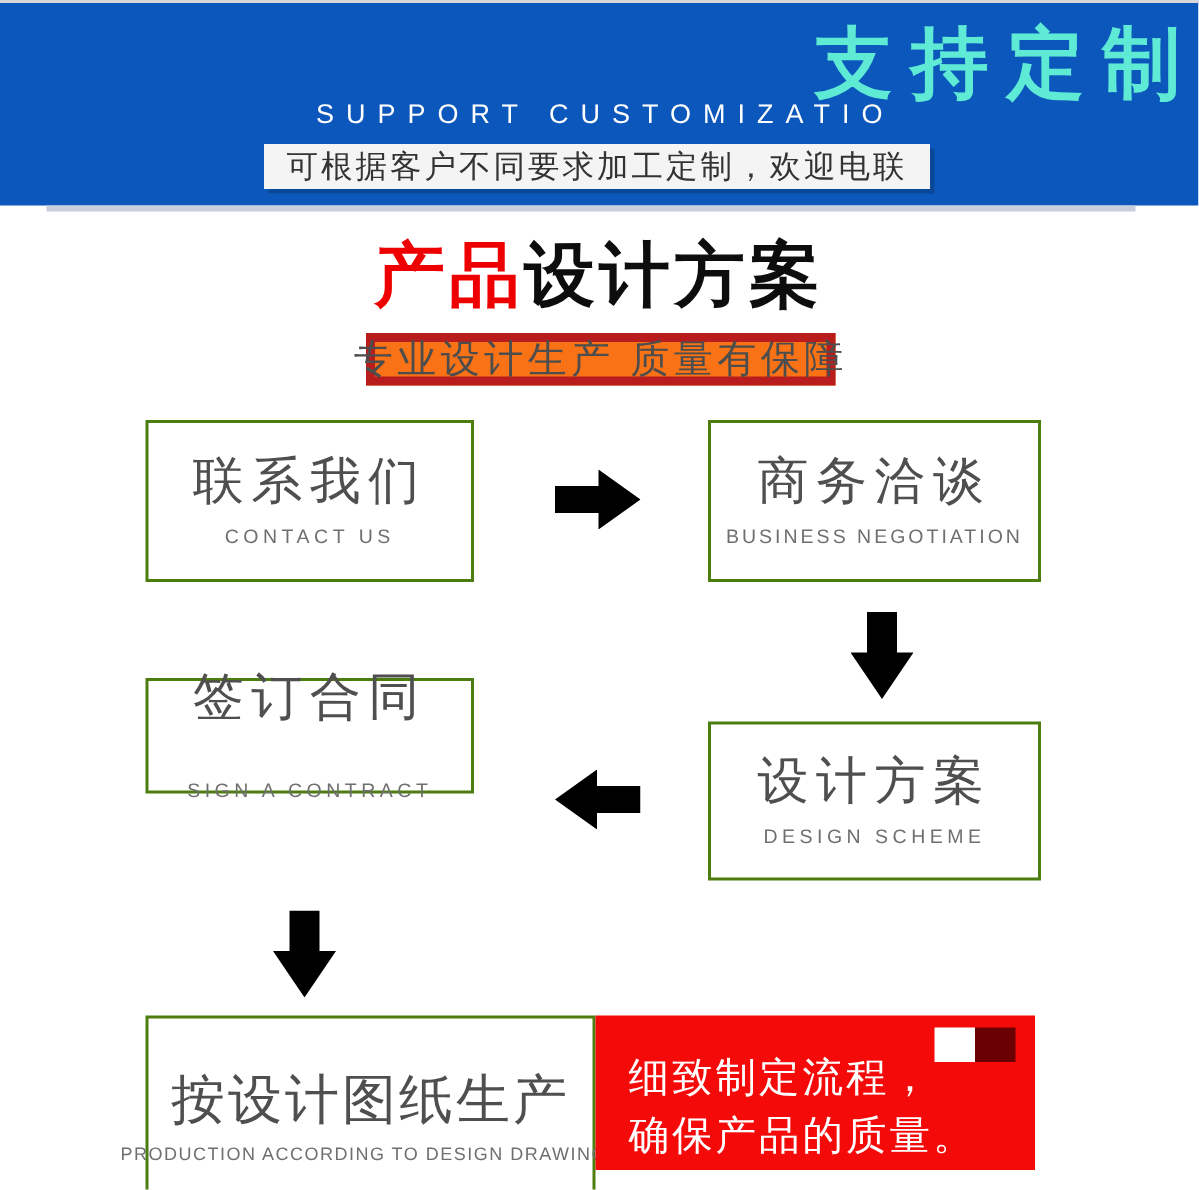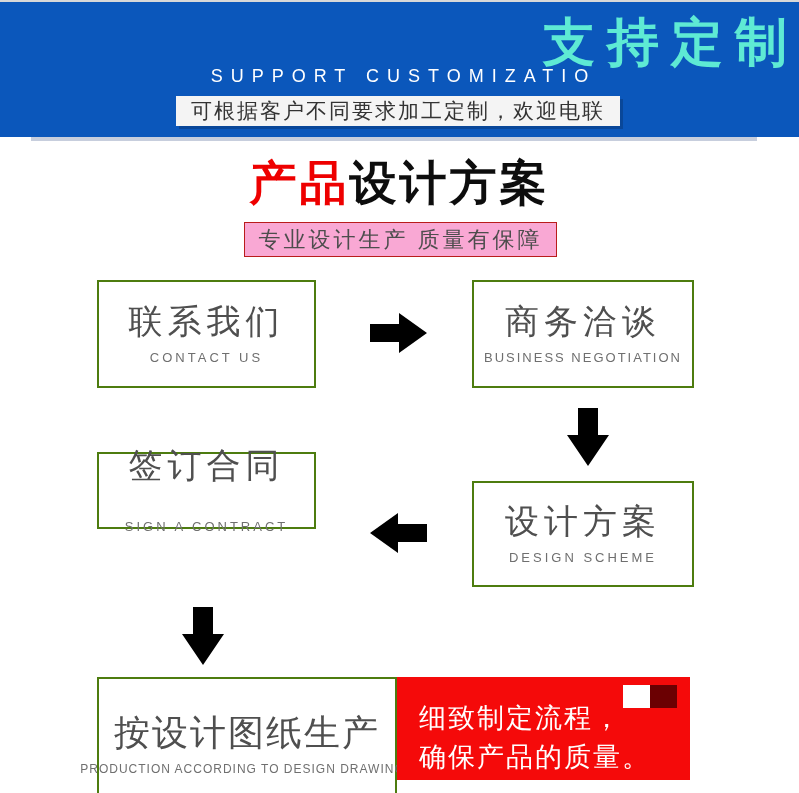--- a/index.html
+++ b/index.html
@@ -35,23 +35,23 @@
   }
   
   .page-title{
     position:absolute;left:0;top:152px;width:100%;text-align:center;
     font-size:47px;font-weight:700;letter-spacing:3px;white-space:nowrap;
   }
   .title-accent{color:#ee0000;}
   .title-rest{color:#0d0d0d;}
   .subtitle-badge{
     position:absolute;left:244px;top:222px;width:313px;height:35px;
-    border:1px solid #b91c1c;box-sizing:border-box;background:#f9a8d4;
+    border:6px solid #b91c1c;box-sizing:border-box;background:#f97316;
     display:flex;align-items:center;justify-content:center;
-    color:#4d4d4d;font-size:22px;letter-spacing:3px;white-space:nowrap;
+    color:#4d4d4d;font-size:26px;letter-spacing:3px;white-space:nowrap;
   }
   
   .fbox{
     position:absolute;background:#ffffff;border:2px solid #4d7c0f;
     box-sizing:border-box;display:flex;flex-direction:column;
     align-items:center;justify-content:center;text-align:center;
   }
   .fbox .zh{
     color:#4f4f4f;font-size:34px;letter-spacing:5px;white-space:nowrap;
     line-height:1.1;

